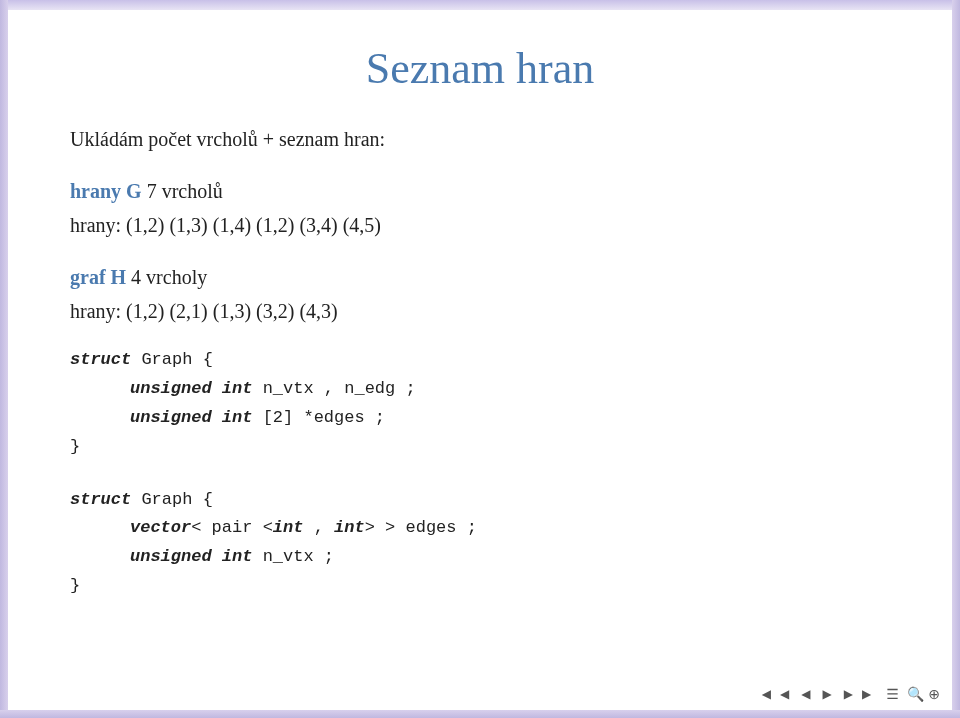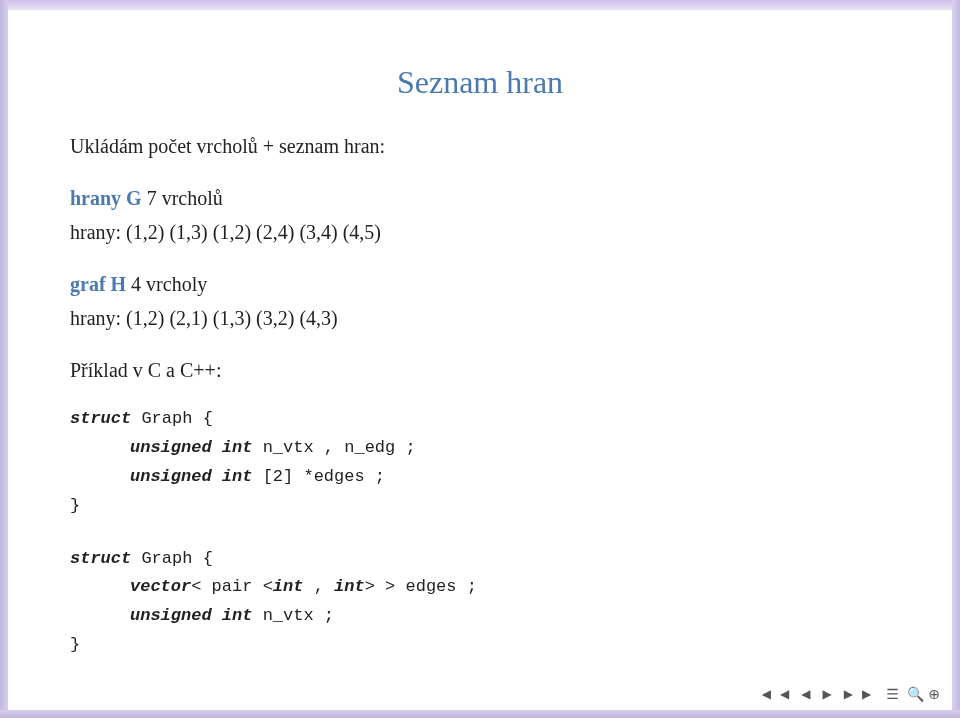--- a/index.html
+++ b/index.html
@@ -51,25 +51,25 @@
 
     .right-bar {
       position: absolute;
       top: 0; right: 0;
       width: 8px; height: 100%;
       background: linear-gradient(to left, #c0b8e0, #d8d0ec);
     }
 
     .title {
       text-align: center;
-      font-size: 32px;
+      font-size: 44px;
       color: #4a7aaf;
       font-weight: normal;
       margin-bottom: 30px;
-      margin-top: 24px;
+      margin-top: 3px;
     }
 
     .content {
       flex: 1;
       display: flex;
       flex-direction: column;
       gap: 0;
     }
 
     .text-line {
@@ -153,38 +153,35 @@
 
     <div class="text-line">Ukládám počet vrcholů + seznam hran:</div>
 
     <div class="section-gap">
       <div class="text-line">
         <span class="text-bold-colored">hrany G</span>
         <span> <span>7 vrcholů</span></span>
       </div>
       <div class="text-line">
         <span>hrany:</span>
-        <span>(1,2) (1,3) (1,2) (2,4) (3,4) (4,5)</span>
+        <span>(1,2) (1,3) (1,4) (1,2) (3,4) (4,5)</span>
       </div>
     </div>
 
     <div class="section-gap">
       <div class="text-line">
         <span class="text-bold-colored">graf H</span>
         <span> <span>4 vrcholy</span></span>
       </div>
       <div class="text-line">
         <span>hrany:</span>
         <span>(1,2) (2,1) (1,3) (3,2) (4,3)</span>
       </div>
     </div>
 
-    <div class="section-gap">
-      <div class="text-line">Příklad v C a C++:</div>
-    </div>
 
     <div class="code-block">
       <div><span class="code-keyword">struct</span>  Graph  {</div>
       <div class="code-indent"><span class="code-keyword">unsigned</span>  <span class="code-keyword">int</span>  n_vtx ,  n_edg ;</div>
       <div class="code-indent"><span class="code-keyword">unsigned</span>  <span class="code-keyword">int</span>  [2]  *edges ;</div>
       <div>}</div>
     </div>
 
     <div class="code-block" style="margin-top: 24px;">
       <div><span class="code-keyword">struct</span>  Graph  {</div>

